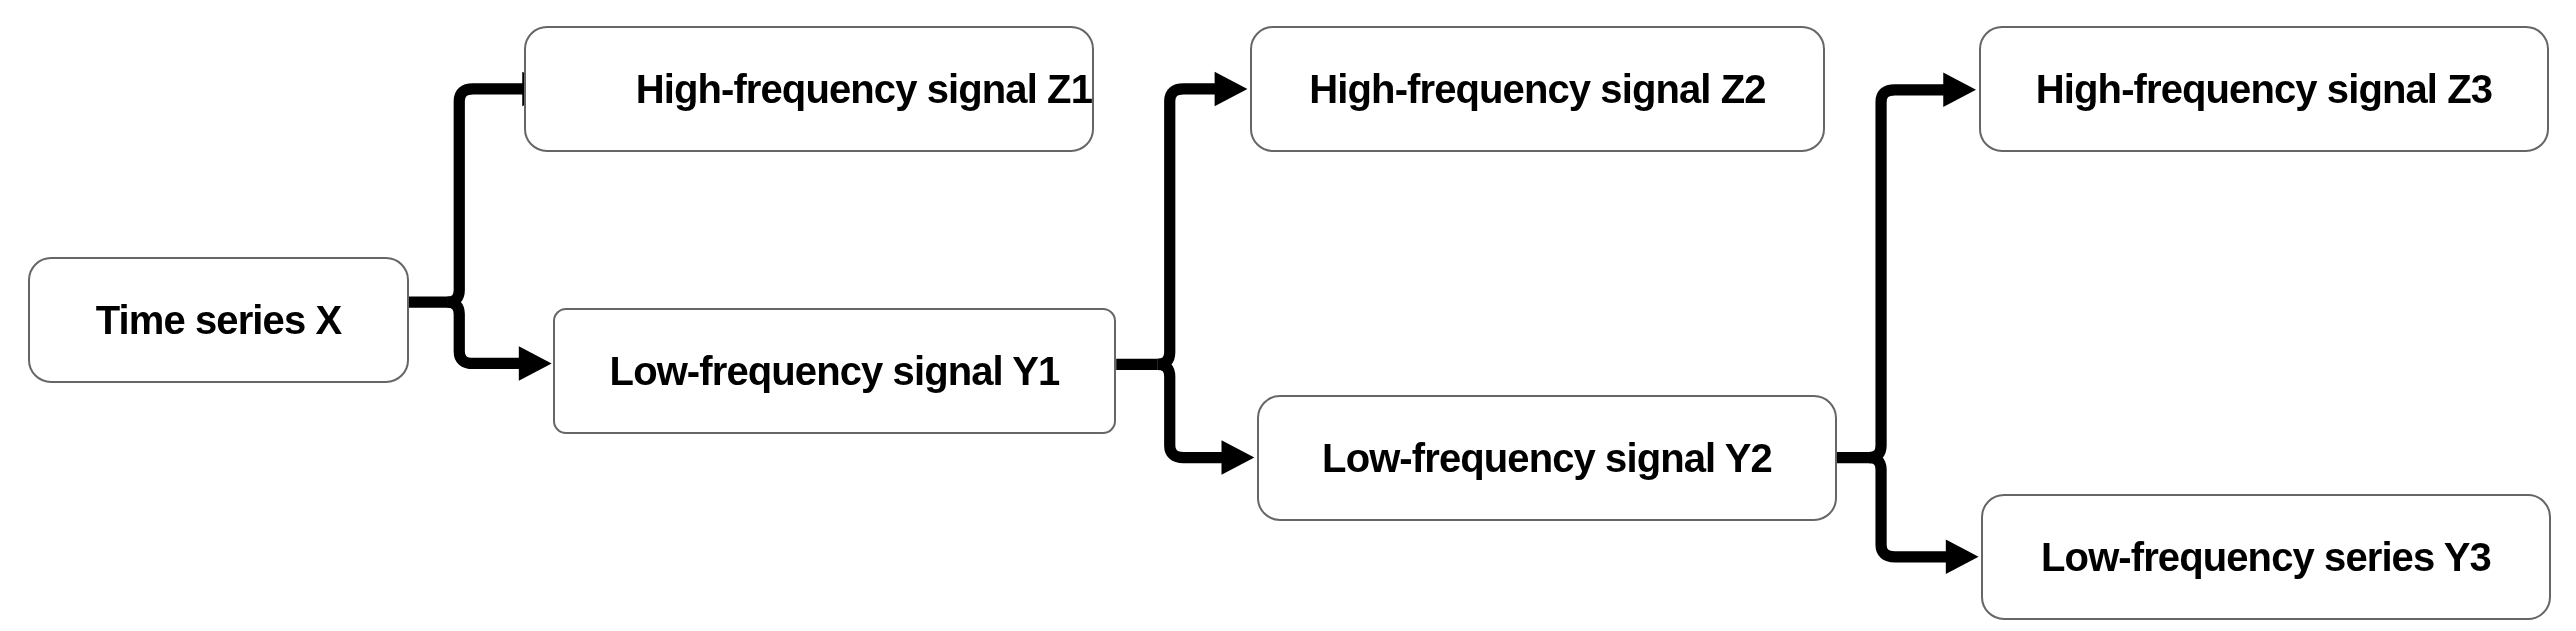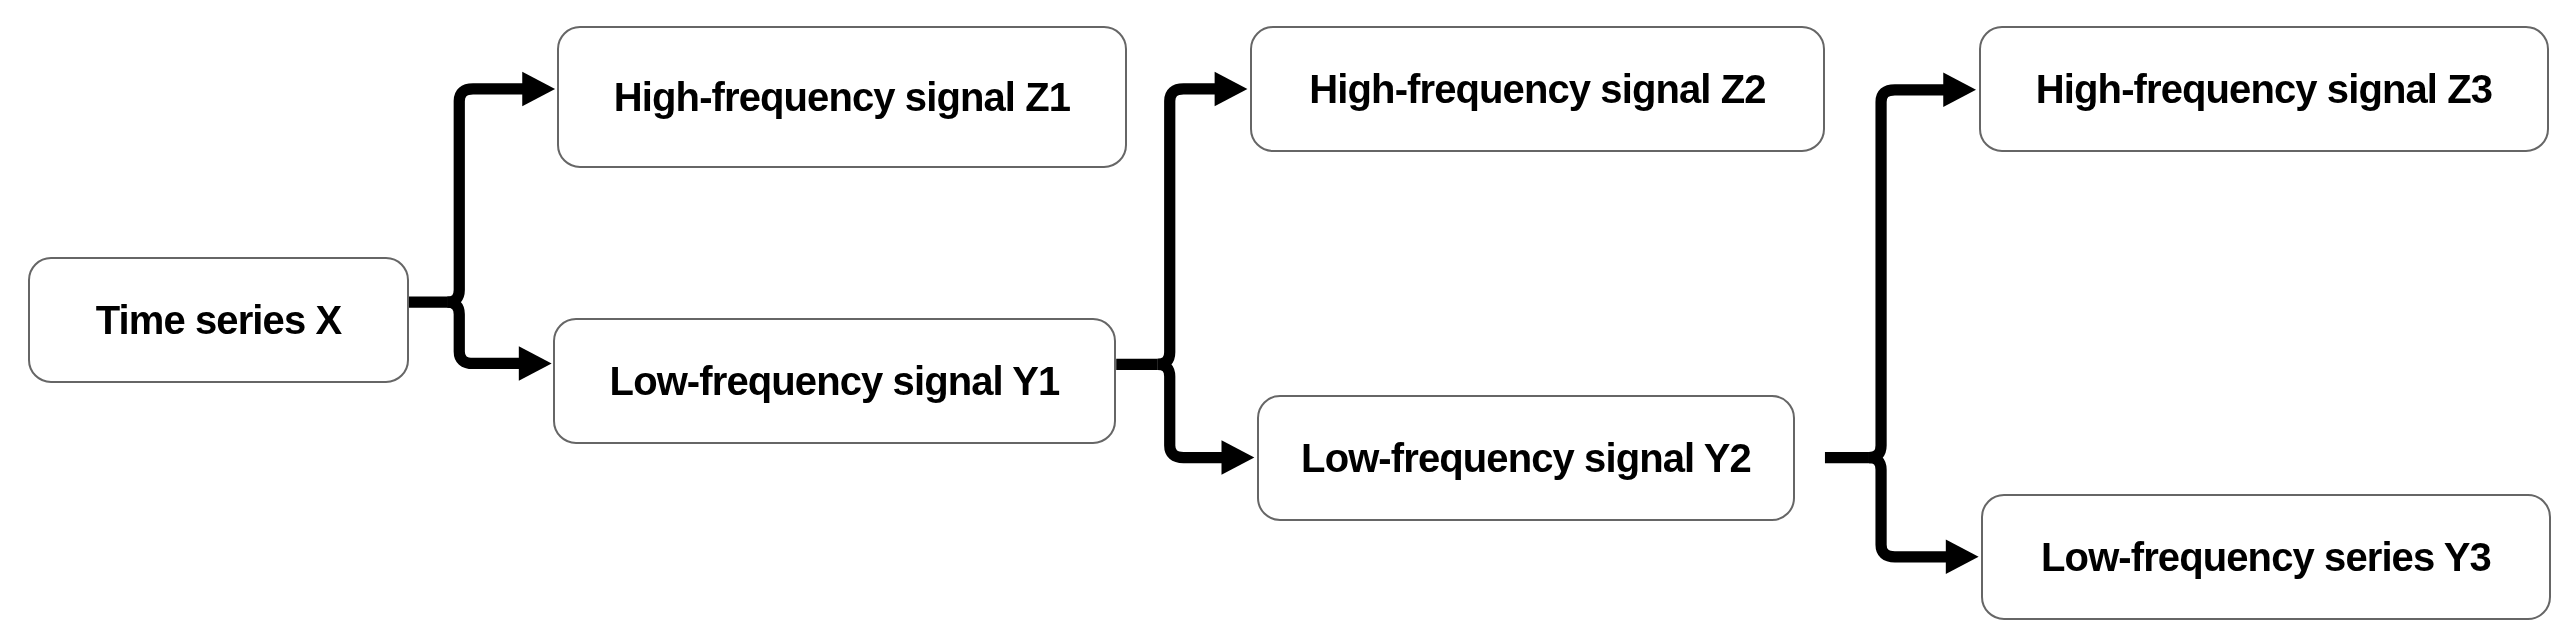--- a/index.html
+++ b/index.html
@@ -76,33 +76,33 @@
     <path class="edge-line" d="M 2165 530 Q 2179 530 2179 516 V 118 Q 2179 104 2195 104 H 2256"></path>
     <polygon class="arrowhead" points="2289,104 2251,84 2251,124"></polygon>
     <path class="edge-line" d="M 2165 530 Q 2179 530 2179 544 V 631 Q 2179 645 2195 645 H 2259"></path>
     <polygon class="arrowhead" points="2292,645 2254,625 2254,665"></polygon>
   </svg>
 
   <div class="node" style="left:28px; top:239px; width:381px; height:126px;margin-top:18px;">
     <span class="node-label">Time series X</span>
   </div>
 
-  <div class="node" style="left:557px; top:26px; width:570px; height:142px;">
+  <div class="node" style="left:524px; top:26px; width:570px; height:126px;justify-content:flex-end;">
     <span class="node-label">High-frequency signal Z1</span>
   </div>
 
-  <div class="node" style="left:553px; top:318px; width:563px; height:126px;">
+  <div class="node" style="left:553px; top:308px; width:563px; height:126px;border-radius:13px;">
     <span class="node-label">Low-frequency signal Y1</span>
   </div>
 
   <div class="node" style="left:1250px; top:26px; width:575px; height:126px;">
     <span class="node-label">High-frequency signal Z2</span>
   </div>
 
-  <div class="node" style="left:1257px; top:395px; width:538px; height:126px;">
+  <div class="node" style="left:1257px; top:395px; width:580px; height:126px;">
     <span class="node-label">Low-frequency signal Y2</span>
   </div>
 
   <div class="node" style="left:1979px; top:26px; width:570px; height:126px;">
     <span class="node-label">High-frequency signal Z3</span>
   </div>
 
   <div class="node" style="left:1981px; top:494px; width:570px; height:126px;">
     <span class="node-label">Low-frequency series Y3</span>
   </div>

